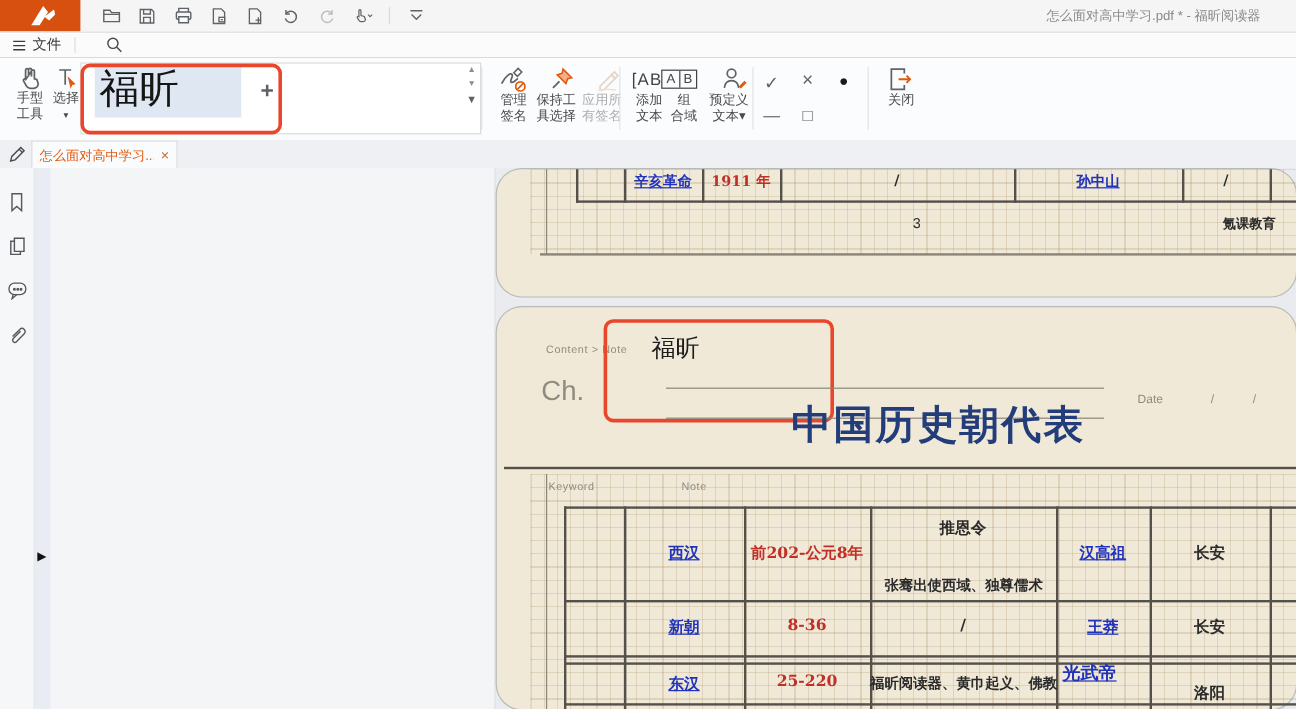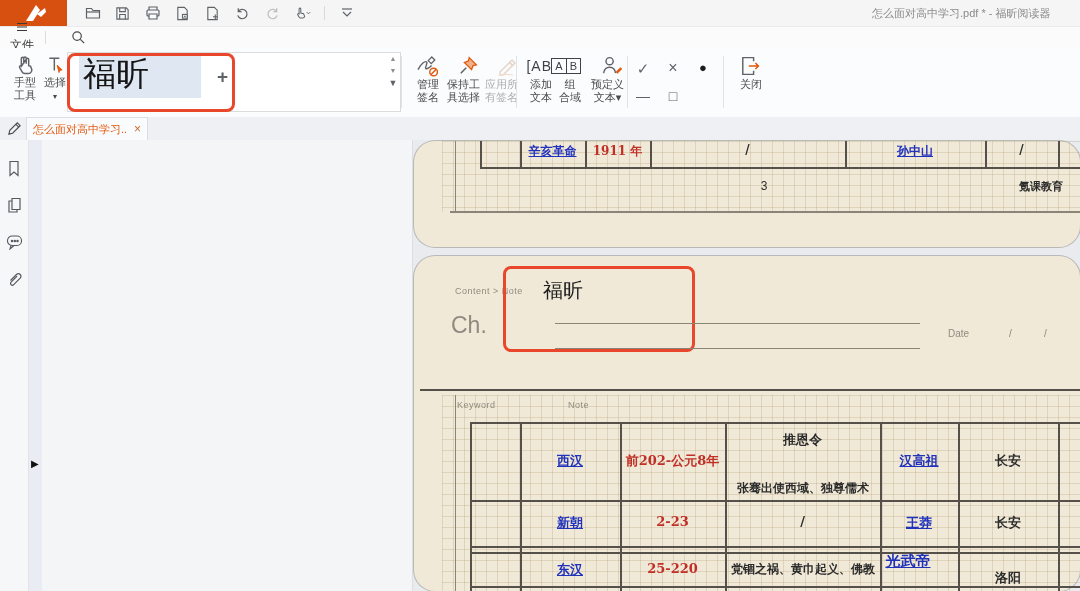--- a/index.html
+++ b/index.html
@@ -10,21 +10,21 @@
   
   .titlebar{left:0;top:0;width:1080px;height:26px;background:#f5f5f6;border-bottom:1px solid #ebebed;}
   .logo{left:0;top:0;width:67px;height:26px;background:#d8500f;}
   .qat{left:84px;top:0;height:26px;display:flex;align-items:center;gap:13px;}
   .qat .qi{width:17px;height:17px;display:flex;align-items:center;justify-content:center;}
   .win-title{top:6px;left:872px;font-size:11px;color:#8a8a8a;white-space:nowrap;}
   .qsep{width:1px;height:14px;background:#d9d9db;}
 
   
   .menubar{left:0;top:27px;width:1080px;height:21px;background:#fbfbfc;display:flex;align-items:center;}
-  .file-btn{display:flex;align-items:center;gap:5px;margin-left:10px;font-size:12px;color:#3a3a3a;flex-direction:column;}
+  .file-btn{display:flex;align-items:center;gap:5px;margin-left:10px;font-size:12px;color:#3a3a3a;}
   .msep{width:1px;height:13px;background:#dcdcde;margin:0 9px 0 11px;}
   .menu-items{display:flex;align-items:center;gap:20px;}
   .mi{font-size:12px;color:#3a3a3a;white-space:nowrap;position:relative;padding:3px 0 4px 0;}
   .mi.active{color:#e2590e;font-weight:bold;}
   .mi.active .ul{position:absolute;left:-2px;right:-2px;bottom:-1px;height:3px;background:#e2590e;border-radius:2px;}
   .msearch{margin-left:16px;display:flex;align-items:center;}
 
   
   .ribbon{left:0;top:48px;width:1080px;height:69px;background:#fbfcfd;border-bottom:1px solid #e3e4e6;}
   .rlabel{font-size:11px;line-height:13px;color:#4a4a4a;text-align:center;white-space:pre-line;}
@@ -330,20 +330,21 @@
     </div>
 
     <div class="abs page" style="left:414px;top:116px;width:666px;height:335px;">
 
       <div class="abs tmpl" style="left:41px;top:30px;font-size:9px;letter-spacing:.5px;">Content &gt; Note</div>
       <div class="abs pdf" style="left:129px;top:21px;font-size:20px;color:#1d1d1d;">福昕</div>
       <div class="abs redbox" style="left:89px;top:10px;width:192px;height:86px;"></div>
       <div class="abs tmpl" style="left:37px;top:56px;font-size:23px;">Ch.</div>
       <div class="abs thinline" style="left:141px;top:67px;width:365px;height:1px;"></div>
       <div class="abs thinline" style="left:141px;top:92px;width:365px;height:1px;"></div>
+      <div class="abs pdf" style="left:208px;top:76px;width:320px;font-size:33px;font-weight:bold;color:#223d7a;text-align:center;letter-spacing:2px;">中国历史朝代表</div>
       <div class="abs tmpl" style="left:534px;top:72px;font-size:10px;">Date</div>
       <div class="abs tmpl" style="left:595px;top:72px;font-size:10px;">/</div>
       <div class="abs tmpl" style="left:630px;top:72px;font-size:10px;">/</div>
       <div class="abs tline" style="left:6px;top:133px;width:660px;height:2px;"></div>
       <div class="abs tmpl" style="left:43px;top:144px;font-size:9px;letter-spacing:.5px;">Keyword</div>
       <div class="abs tmpl" style="left:154px;top:144px;font-size:9px;letter-spacing:.5px;">Note</div>
 
       <div class="abs grid-bg" style="left:28px;top:139px;width:638px;height:196px;"></div>
       <div class="abs thinline" style="left:41px;top:139px;width:1px;height:196px;"></div>
 
@@ -361,25 +362,25 @@
       <div class="abs tline" style="left:56px;top:330px;width:610px;height:2px;"></div>
 
       <div class="cell pdf blue" style="left:106px;top:196px;width:100px;font-size:13px;">西汉</div>
       <div class="cell pdf red" style="left:206px;top:196px;width:105px;font-size:13px;">前202-公元8年</div>
       <div class="cell pdf blk" style="left:305px;top:224px;width:168px;font-size:12px;">张骞出使西域、独尊儒术</div>
       <div class="cell pdf blk" style="left:311px;top:175px;width:155px;font-size:13px;">推恩令</div>
       <div class="cell pdf blue" style="left:466px;top:196px;width:78px;font-size:13px;">汉高祖</div>
       <div class="cell pdf blk" style="left:544px;top:196px;width:100px;font-size:13px;">长安</div>
 
       <div class="cell pdf blue" style="left:106px;top:258px;width:100px;font-size:13px;">新朝</div>
-      <div class="cell pdf red" style="left:206px;top:258px;width:105px;font-size:13px;">2-23</div>
+      <div class="cell pdf red" style="left:206px;top:258px;width:105px;font-size:13px;">8-36</div>
       <div class="cell pdf blk" style="left:311px;top:258px;width:155px;font-size:13px;">/</div>
       <div class="cell pdf blue" style="left:466px;top:258px;width:78px;font-size:13px;">王莽</div>
       <div class="cell pdf blk" style="left:544px;top:258px;width:100px;font-size:13px;">长安</div>
 
       <div class="cell pdf blue" style="left:106px;top:305px;width:100px;font-size:13px;">东汉</div>
       <div class="cell pdf red" style="left:206px;top:305px;width:105px;font-size:13px;">25-220</div>
-      <div class="cell pdf blk" style="left:308px;top:305px;width:162px;font-size:12px;">党锢之祸、黄巾起义、佛教</div>
+      <div class="cell pdf blk" style="left:308px;top:305px;width:162px;font-size:12px;">福昕阅读器、黄巾起义、佛教</div>
       <div class="cell pdf blue" style="left:466px;top:296px;width:56px;font-size:15px;">光武帝</div>
       <div class="cell pdf blk" style="left:544px;top:313px;width:100px;font-size:13px;">洛阳</div>
     </div>
   </div>
 </div>
 
 </body></html>

